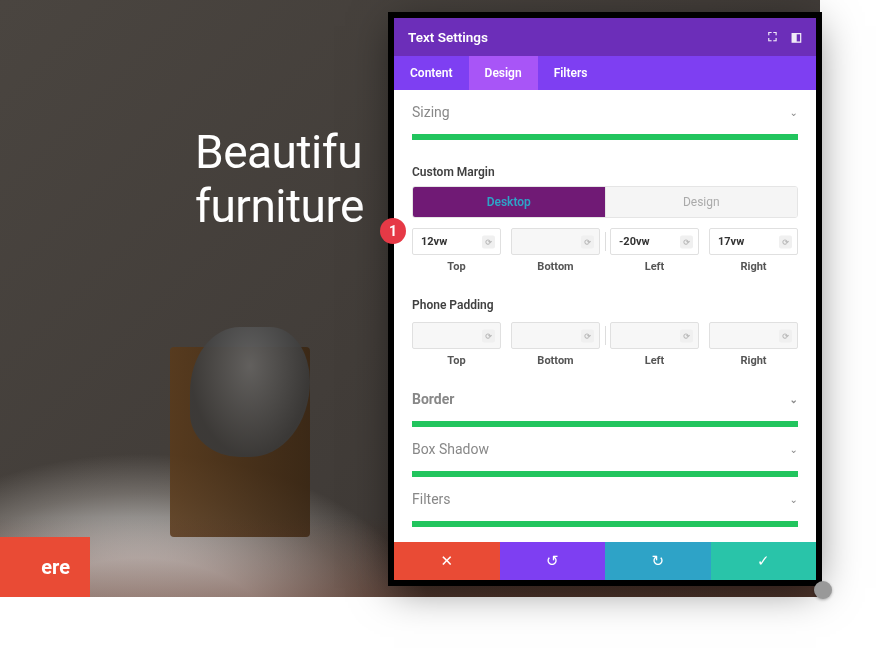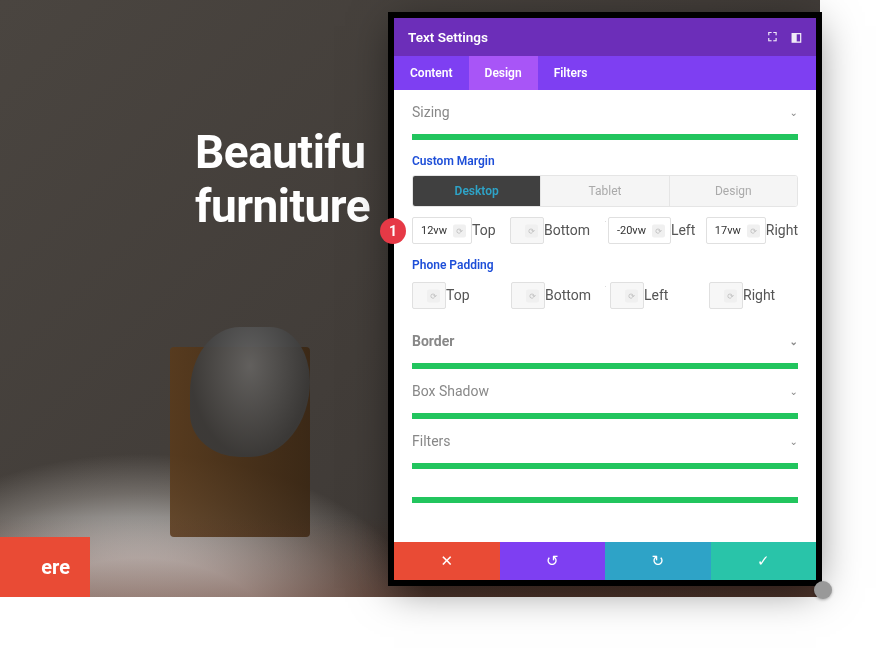--- a/index.html
+++ b/index.html
@@ -2,49 +2,49 @@
 <html><head>
   <meta charset="utf-8">
   <style>
     * { box-sizing: border-box; margin: 0; padding: 0; }
     body { font-family: -apple-system, BlinkMacSystemFont, "Segoe UI", Roboto, sans-serif; width: 880px; height: 648px; overflow: hidden; position: relative; background: #fff; }
     .bg { position: absolute; top: 0; left: 0; width: 820px; height: 597px; background: linear-gradient(135deg, #4a4540 0%, #3a3532 100%); overflow: hidden; }
     .bg::before { content: ""; position: absolute; left: 0; bottom: 0; width: 100%; height: 60%; background: radial-gradient(ellipse 400px 260px at 140px 410px, rgba(240,240,240,0.92) 0%, rgba(230,230,230,0.85) 35%, rgba(180,175,170,0.4) 60%, transparent 75%); }
     .bg::after { content: ""; position: absolute; bottom: 0; left: 0; width: 100%; height: 80px; background: linear-gradient(180deg, transparent, rgba(90,45,30,0.5)); }
     .stool { position: absolute; left: 170px; bottom: 60px; width: 140px; height: 190px; background: linear-gradient(90deg, #5a3a1a, #3a2510); border-radius: 4px; opacity: 0.85; }
     .cloth { position: absolute; left: 190px; bottom: 140px; width: 120px; height: 130px; background: radial-gradient(ellipse at 50% 30%, #656565 0%, #3a3a3a 70%); border-radius: 50% 40% 60% 50% / 60% 50% 70% 40%; opacity: 0.9; }
-    .hero-text { position: absolute; top: 125px; left: 195px; color: #fff; font-size: 46px; font-weight: 700; line-height: 1.18; letter-spacing: -0.5px; }
+    .hero-text { position: absolute; top: 125px; left: 195px; color: #fff; font-size: 46px; font-weight: 400; line-height: 1.18; letter-spacing: -0.5px; }
     .btn-red { position: absolute; bottom: 51px; left: 0; background: #e94b35; color: #fff; font-weight: 700; padding: 18px 20px 18px 14px; font-size: 20px; text-align: right; width: 90px; }
     .badge-1 { position: absolute; top: 218px; left: 380px; width: 26px; height: 26px; background: #e63946; border-radius: 50%; color: #fff; font-weight: 700; display: flex; align-items: center; justify-content: center; font-size: 14px; z-index: 3; }
 
     .panel { position: absolute; top: 18px; left: 394px; width: 422px; height: 562px; background: #fff; box-shadow: 0 0 0 6px #000, 0 8px 40px rgba(0,0,0,0.5); display: flex; flex-direction: column; font-size: 13px; z-index: 2; }
     .hdr { background: #6c2eb9; color: #fff; padding: 11px 14px; display: flex; justify-content: space-between; align-items: center; font-weight: 600; font-size: 13.5px; }
     .hdr-icons { display: flex; gap: 14px; }
     .hdr-icons span { font-size: 12px; opacity: 0.9; }
     .tabs { background: #7e3ff2; display: flex; }
     .tab { padding: 10px 16px; color: #fff; font-size: 12px; font-weight: 600; }
     .tab.active { background: #a855f7; }
     .body { flex: 1; overflow-y: auto; padding: 0 18px; }
     .sect { padding: 14px 0; border-bottom: 6px solid #22c55e; display: flex; justify-content: space-between; align-items: center; color: #888; font-size: 14px; cursor: pointer; }
     .sect.open { color: #2ea3c7; }
     .chev { font-size: 10px; color: #888; }
-    .group-label { font-size: 12px; font-weight: 600; color: #1d4ed8; margin: 14px 0 7px; }
+    .group-label { font-size: 12px; font-weight: 600; color: #404040; margin: 25px 0 7px; }
     .dev-tabs { display: flex; border: 1px solid #e5e5e5; border-radius: 3px; overflow: hidden; }
     .dev-tab { flex: 1; text-align: center; padding: 8px 0; font-size: 12px; color: #aaa; background: #f5f5f5; border-right: 1px solid #e5e5e5; }
     .dev-tab:last-child { border-right: none; }
-    .dev-tab.active { background: #404040; color: #2ea3c7; font-weight: 600; }
+    .dev-tab.active { background: #701a75; color: #2ea3c7; font-weight: 600; }
     .row { display: flex; gap: 10px; margin-top: 10px; }
     .row > div { flex: 1; position: relative; }
     .row.split::after { content: ""; position: absolute; left: 50%; top: 4px; bottom: 22px; width: 1px; background: #ddd; }
     .row.split { position: relative; }
-    .cell { display: flex; flex-direction: row; }
+    .cell { display: flex; flex-direction: column; font-weight: bold; }
     .inp { border: 1px solid #e0e0e0; border-radius: 2px; padding: 6px 24px 6px 8px; font-size: 11px; color: #333; height: 27px; background: #fff; position: relative; }
     .inp.empty { background: #f7f7f7; }
     .inp::after { content: attr(data-unit); position: absolute; right: 5px; top: 50%; transform: translateY(-50%); background: #f0f0f0; color: #bbb; font-size: 8px; padding: 2px 3px; border-radius: 2px; }
-    .lbl { text-align: center; font-size: 14px; color: #555; margin-top: 5px; }
+    .lbl { text-align: center; font-size: 11px; color: #555; margin-top: 5px; }
     .footer { display: flex; height: 38px; }
     .fbtn { flex: 1; display: flex; align-items: center; justify-content: center; color: #fff; font-size: 15px; }
     .f-red { background: #e94b35; }
     .f-pur { background: #7e3ff2; }
     .f-blu { background: #2ea3c7; }
     .f-tea { background: #29c4a9; }
     .corner-icon { position: absolute; bottom: 49px; right: 48px; width: 18px; height: 18px; background: #999; border-radius: 50%; z-index: 5; box-shadow: 0 1px 3px rgba(0,0,0,0.3); }
   </style>
 </head>
 <body>
@@ -75,21 +75,20 @@
   </div>
   <div class="body">
     <div class="sect">
       <span>Sizing</span>
       <span class="chev">⌄</span>
     </div>
 
     <div class="group-label">Custom Margin</div>
     <div class="dev-tabs">
       <div class="dev-tab active">Desktop</div>
-      <div class="dev-tab">Tablet</div>
       <div class="dev-tab">Design</div>
     </div>
     <div class="row split">
       <div class="cell">
         <div class="inp" data-unit="⟳">12vw</div>
         <div class="lbl">Top</div>
       </div>
       <div class="cell">
         <div class="inp empty" data-unit="⟳"></div>
         <div class="lbl">Bottom</div>

